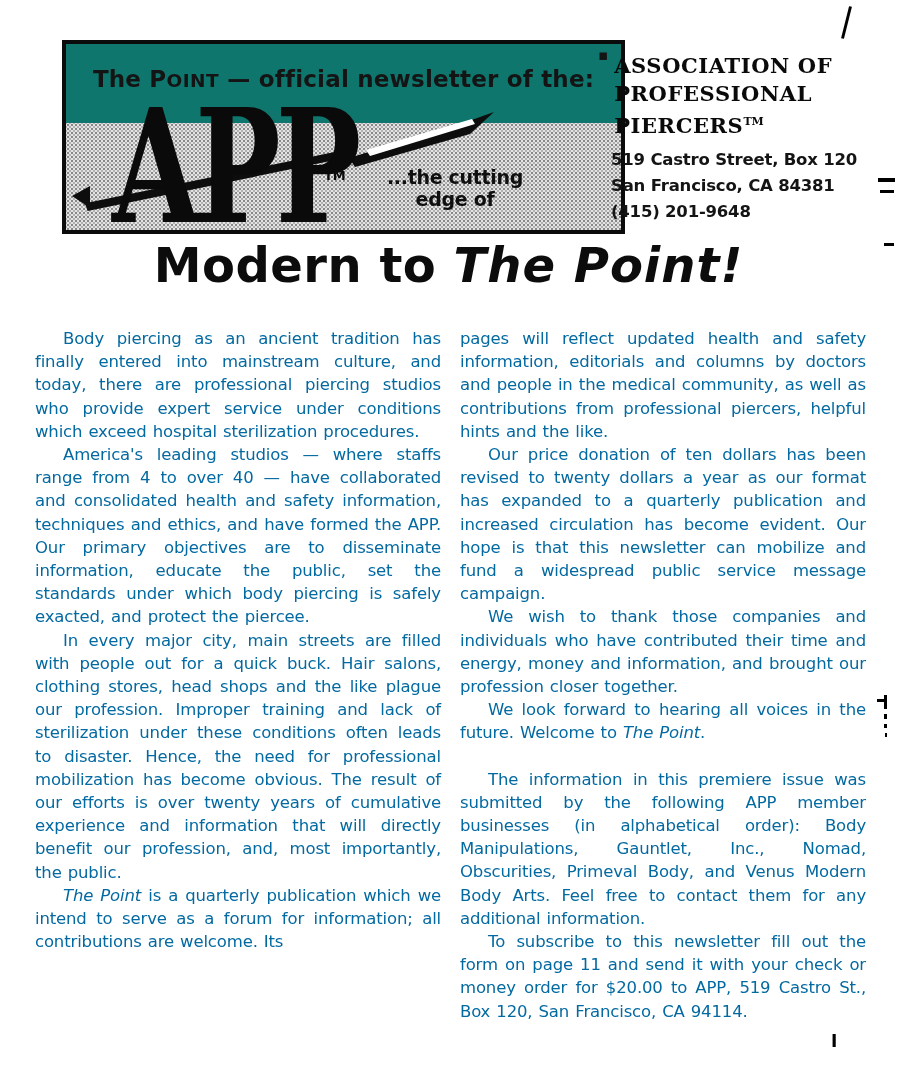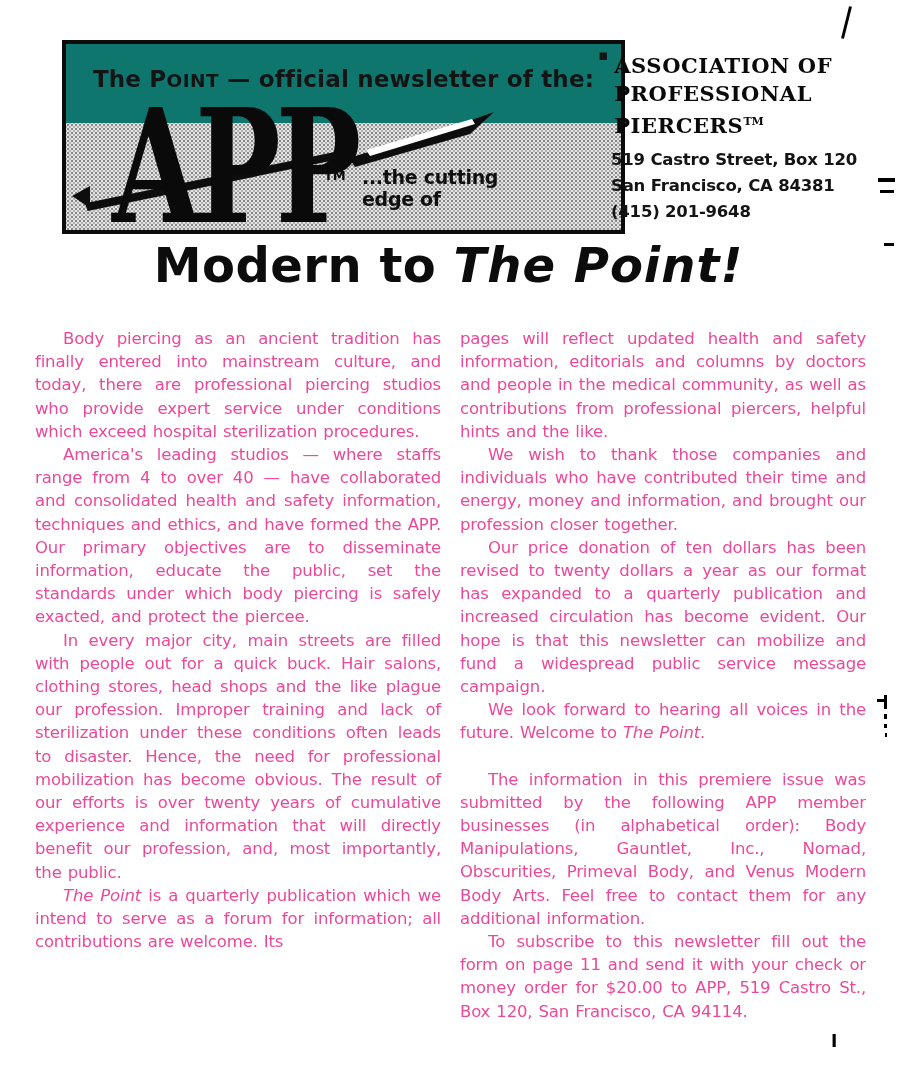--- a/index.html
+++ b/index.html
@@ -29,21 +29,21 @@
   .app-logo{
     position:absolute;left:46px;top:44px;
     font-family:"DejaVu Serif", serif;font-weight:bold;
     font-size:158px;line-height:158px;letter-spacing:-7px;color:#0a0a0a;
     transform:scaleX(0.72);transform-origin:left top;white-space:nowrap;
   }
   .logo-tm{
     position:absolute;left:258px;top:124px;font-weight:bold;font-size:13px;color:#0a0a0a;
   }
   .logo-tagline{
-    position:absolute;left:296px;top:122px;width:186px;text-align:left;
+    position:absolute;left:296px;top:122px;width:186px;text-align:center;
     font-weight:bold;font-size:19px;line-height:22px;color:#0f0f0f;letter-spacing:-0.3px;
   }
   
   .contact-block{position:absolute;left:598px;top:42px;width:290px;}
   .org-row{display:flex;}
   .org-bullet{font-size:15px;margin:4px 6px 0 0;}
   .org-name{
     font-family:"DejaVu Serif", serif;font-weight:bold;font-size:21px;
     line-height:28px;letter-spacing:0.6px;color:#0a0a0a;margin-top:10px;
   }
@@ -57,21 +57,21 @@
     font-weight:bold;font-size:48px;letter-spacing:0.5px;color:#0c0c0c;white-space:nowrap;
   }
   .headline i{letter-spacing:1px;}
   
   .article{
     position:absolute;left:35px;top:327px;width:831px;display:flex;gap:19px;
   }
   .col{width:406px;}
   .para{
     margin:0;text-align:justify;font-size:16.5px;line-height:23.2px;
-    letter-spacing:-0.15px;word-spacing:1px;color:#ec4899;
+    letter-spacing:-0.15px;word-spacing:1px;color:#0369a1;
   }
   .para.indent{text-indent:28px;}
   .para.gap{margin-top:23px;}
   
   .scan{position:absolute;background:#000;}
   .mark-slash{left:845px;top:6px;width:3px;height:33px;transform:rotate(14deg);}
   .mark-eq1{left:878px;top:178px;width:17px;height:4px;}
   .mark-eq2{left:880px;top:190px;width:14px;height:3px;}
   .mark-tick{left:884px;top:243px;width:10px;height:3px;}
   .mark-dash-h{left:877px;top:699px;width:9px;height:3px;}
@@ -131,22 +131,22 @@
 
 <div class="article">
   <div class="col">
       <p class="para indent"><span>Body piercing as an ancient tradition has finally entered into mainstream culture, and today, there are professional piercing studios who provide expert service under conditions which exceed hospital sterilization procedures.</span></p>
       <p class="para indent"><span>America's leading studios — where staffs range from 4 to over 40 — have collaborated and consolidated health and safety information, techniques and ethics, and have formed the APP. Our primary objectives are to disseminate information, educate the public, set the standards under which body piercing is safely exacted, and protect the piercee.</span></p>
       <p class="para indent"><span>In every major city, main streets are filled with people out for a quick buck. Hair salons, clothing stores, head shops and the like plague our profession. Improper training and lack of sterilization under these conditions often leads to disaster. Hence, the need for professional mobilization has become obvious. The result of our efforts is over twenty years of cumulative experience and information that will directly benefit our profession, and, most importantly, the public.</span></p>
       <p class="para indent"><i>The Point</i><span> is a quarterly publication which we intend to serve as a forum for information; all contributions are welcome. Its</span></p>
     </div>
   <div class="col">
       <p class="para"><span>pages will reflect updated health and safety information, editorials and columns by doctors and people in the medical community, as well as contributions from professional piercers, helpful hints and the like.</span></p>
+      <p class="para indent"><span>Our price donation of ten dollars has been revised to twenty dollars a year as our format has expanded to a quarterly publication and increased circulation has become evident. Our hope is that this newsletter can mobilize and fund a widespread public service message campaign.</span></p>
       <p class="para indent"><span>We wish to thank those companies and individuals who have contributed their time and energy, money and information, and brought our profession closer together.</span></p>
-      <p class="para indent"><span>Our price donation of ten dollars has been revised to twenty dollars a year as our format has expanded to a quarterly publication and increased circulation has become evident. Our hope is that this newsletter can mobilize and fund a widespread public service message campaign.</span></p>
       <p class="para indent"><span>We look forward to hearing all voices in the future. Welcome to </span><i>The Point</i><span>.</span></p>
       <p class="para indent gap"><span>The information in this premiere issue was submitted by the following APP member businesses (in alphabetical order): Body Manipulations, Gauntlet, Inc., Nomad, Obscurities, Primeval Body, and Venus Modern Body Arts. Feel free to contact them for any additional information.</span></p>
       <p class="para indent"><span>To subscribe to this newsletter fill out the form on page 11 and send it with your check or money order for $20.00 to APP, 519 Castro St., Box 120, San Francisco, CA 94114.</span></p>
     </div>
 </div>
 
 <div class="scan mark-slash"></div>
 <div class="scan mark-eq1"></div>
 <div class="scan mark-eq2"></div>
 <div class="scan mark-tick"></div>

